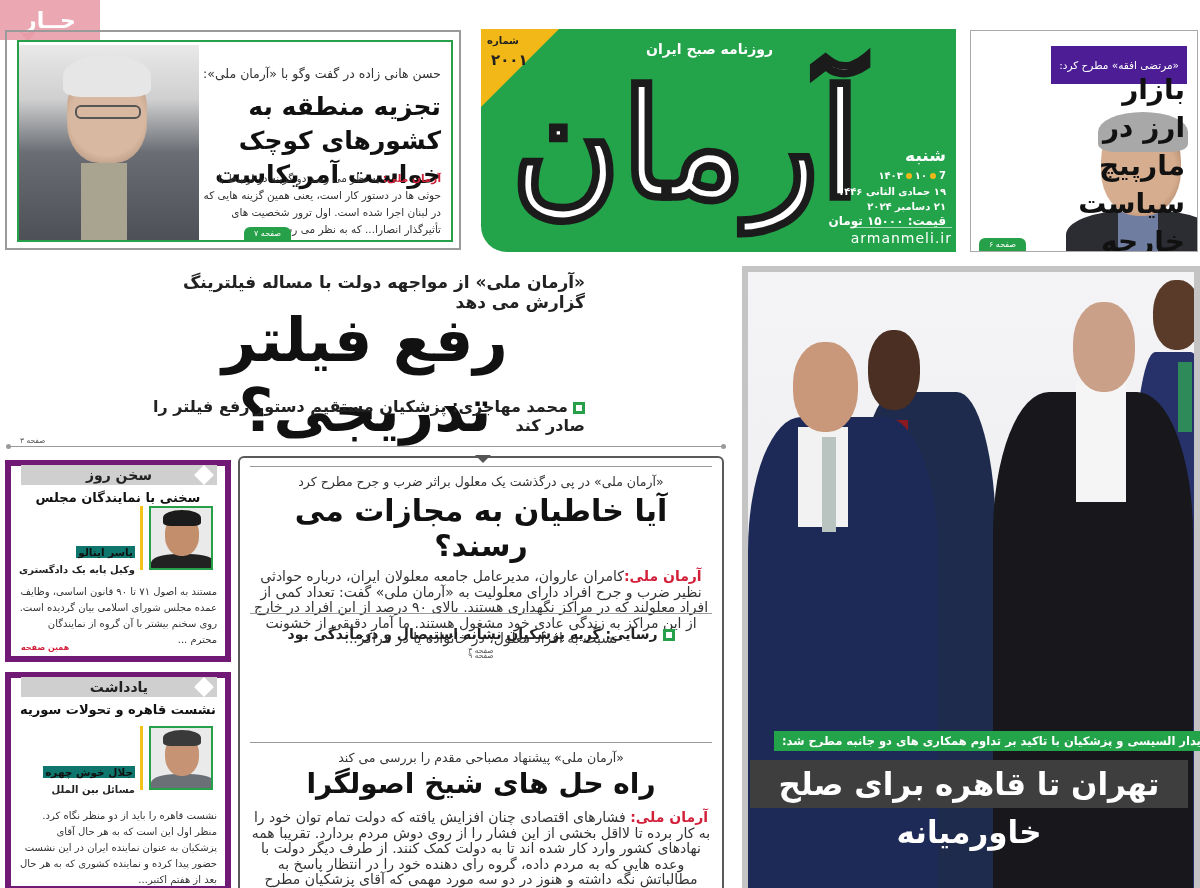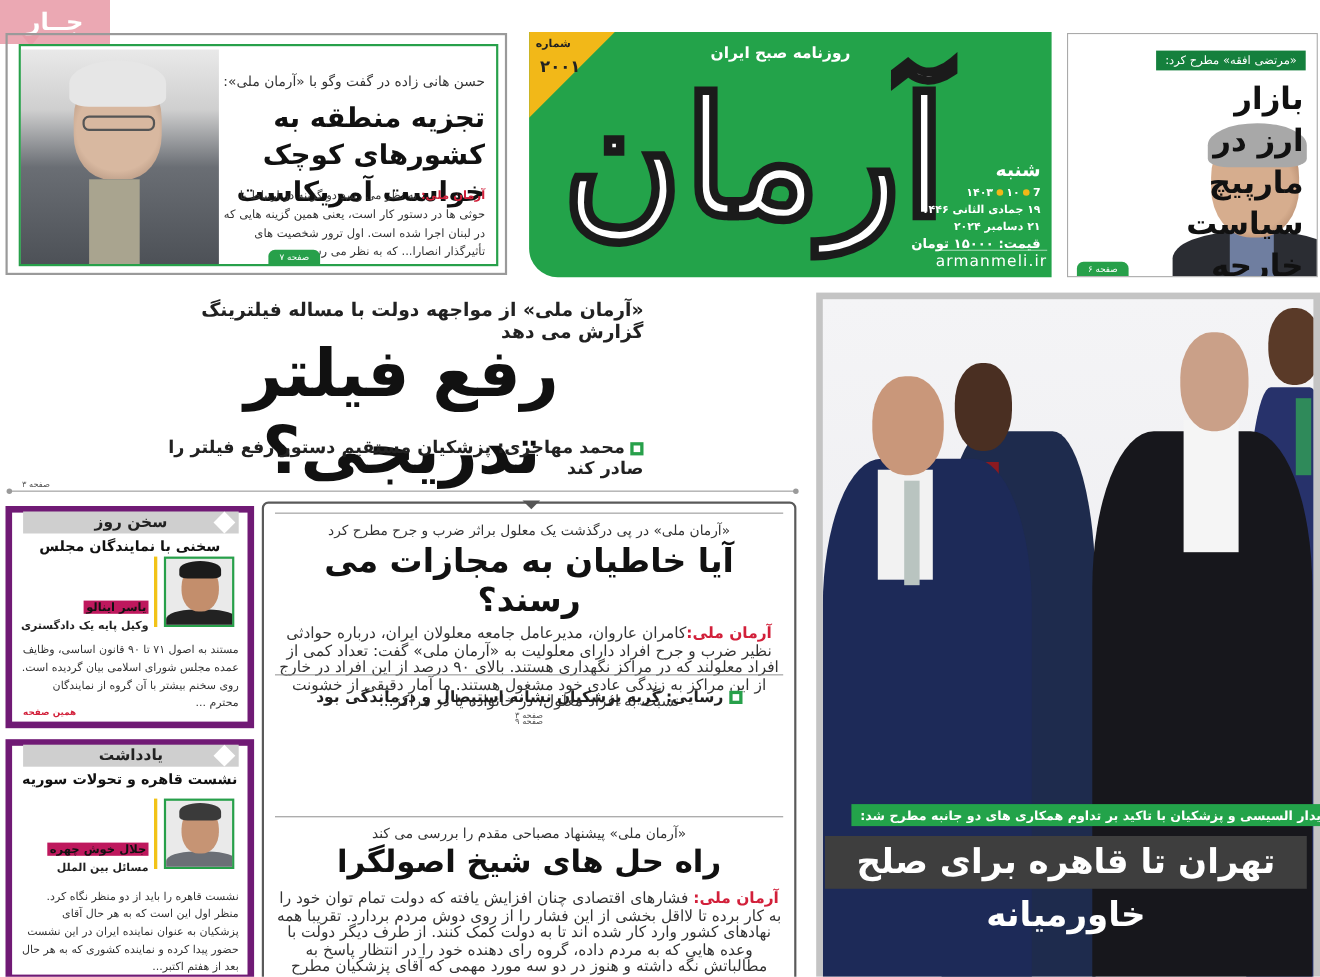--- a/index.html
+++ b/index.html
@@ -33,21 +33,21 @@
   .mast-issue-num { position: absolute; left: 10px; top: 22px; font-size: 15px; font-weight: bold; color: #222; }
   .mast-tagline { position: absolute; left: 165px; top: 12px; font-size: 14px; font-weight: bold; color: #fff; }
   .mast-logo { position: absolute; left: 40px; top: 10px; width: 340px; height: 210px; color: #fff; font-family: "DejaVu Serif", serif; font-size: 150px; font-weight: bold; line-height: 210px; text-align: center; letter-spacing: -12px; -webkit-text-stroke: 3px #1b1b1b; }
   .mast-day { position: absolute; right: 10px; top: 116px; font-size: 17px; font-weight: bold; color: #fff; }
   .mast-date { position: absolute; right: 10px; font-size: 10px; font-weight: bold; color: #fff; text-align: right; white-space: nowrap; }
   .mast-date .dot { display: inline-block; width: 6px; height: 6px; background: #f2b818; border-radius: 50%; margin: 0 3px; vertical-align: middle; }
   .mast-url { position: absolute; right: 4px; bottom: 6px; font-size: 14px; color: #fff; direction: ltr; letter-spacing: 1px; border-top: 1px solid rgba(255,255,255,.6); padding-top: 2px; }
 
   
   .tr-box { left: 970px; top: 30px; width: 228px; height: 222px; border: 1px solid #aaa; overflow: hidden; background: #fff; }
-  .tr-kicker { position: absolute; right: 10px; top: 15px; background: #15803d; color: #fff; font-size: 10.5px; padding: 3px 8px; }
+  .tr-kicker { position: absolute; right: 10px; top: 15px; background: #4c1d95; color: #fff; font-size: 10.5px; padding: 13px 8px; }
   .tr-title { position: absolute; right: 12px; top: 40px; width: 110px; font-size: 28px; font-weight: bold; line-height: 38px; text-align: right; color: #111; }
   .tr-photo { position: absolute; left: 85px; top: 85px; width: 150px; height: 140px; }
   .tr-photo .head { position: absolute; left: 45px; top: 0; width: 80px; height: 100px; border-radius: 45%; background: radial-gradient(circle at 45% 55%, #d6ad8e 0 55%, #b58c70 72%); }
   .tr-photo .hair { position: absolute; left: 42px; top: -4px; width: 90px; height: 40px; border-radius: 50% 50% 20% 20%; background: #a8a8a8; }
   .tr-photo .suit { position: absolute; left: 10px; top: 95px; width: 150px; height: 60px; border-radius: 40% 40% 0 0; background: #2b2d33; }
   .tr-photo .shirt { position: absolute; left: 62px; top: 95px; width: 40px; height: 45px; background: #6f7ea0; }
 
   
   .main-kicker { left: 150px; top: 272px; width: 435px; text-align: right; font-size: 17px; font-weight: bold; color: #222; }
   .main-title { left: 180px; top: 305px; width: 370px; text-align: center; font-size: 60px; font-weight: bold; color: #111; letter-spacing: -1px; }
@@ -70,21 +70,21 @@
   
   .col-box { left: 5px; width: 226px; border: 6px solid #701a75; background: #fff; }
   .col-head { position: absolute; left: 10px; right: 8px; top: -1px; height: 20px; background: #cfcfcf; text-align: center; font-size: 14px; font-weight: bold; color: #222; line-height: 20px; }
   .col-diamond { position: absolute; right: 14px; top: 2px; width: 14px; height: 14px; background: #fff; transform: rotate(45deg); }
   .col-title { position: absolute; right: 8px; left: 8px; top: 24px; text-align: center; font-size: 13px; font-weight: bold; color: #111; }
   .col-photo { position: absolute; right: 12px; width: 64px; height: 64px; border: 2px solid #27a04a; overflow: hidden; background: #eaeaea; }
   .col-photo .head { position: absolute; left: 14px; top: 6px; width: 34px; height: 42px; border-radius: 46%; background: #c99f83; }
   .col-photo .hair { position: absolute; left: 12px; top: 2px; width: 38px; height: 16px; border-radius: 50% 50% 20% 20%; }
   .col-photo .suit { position: absolute; left: 0; top: 46px; width: 64px; height: 22px; border-radius: 40% 40% 0 0; background: #222; }
   .col-bar { position: absolute; width: 3px; height: 64px; background: #f2c318; }
-  .col-author { position: absolute; background: #be185d; font-size: 10.5px; font-weight: bold; color: #111; padding: 0 2px; }
+  .col-author { position: absolute; background: #0f766e; font-size: 10.5px; font-weight: bold; color: #111; padding: 0 2px; }
   .col-role { position: absolute; font-size: 10px; font-weight: bold; color: #222; }
   .col-body { position: absolute; right: 8px; left: 8px; font-size: 10px; line-height: 16px; text-align: right; color: #333; }
   .col-link { position: absolute; left: 10px; font-size: 8px; color: #d2203a; font-weight: bold; }
 
   
   .mid-box { left: 238px; top: 456px; width: 486px; height: 440px; border: 2px solid #5a5a5a; border-radius: 6px; }
   .mid-arrow { left: 475px; top: 455px; width: 0; height: 0; border-left: 8px solid transparent; border-right: 8px solid transparent; border-top: 8px solid #555; }
   .story-kicker { text-align: center; font-size: 12.5px; color: #333; }
   .story-title { text-align: center; font-weight: bold; color: #111; }
   .story-body { font-size: 14px; line-height: 15.5px; text-align: center; color: #333; }

